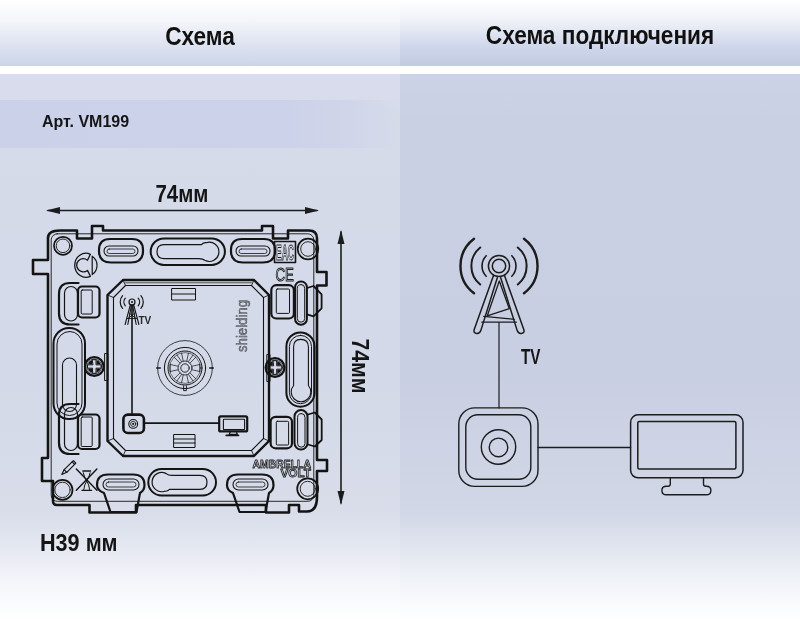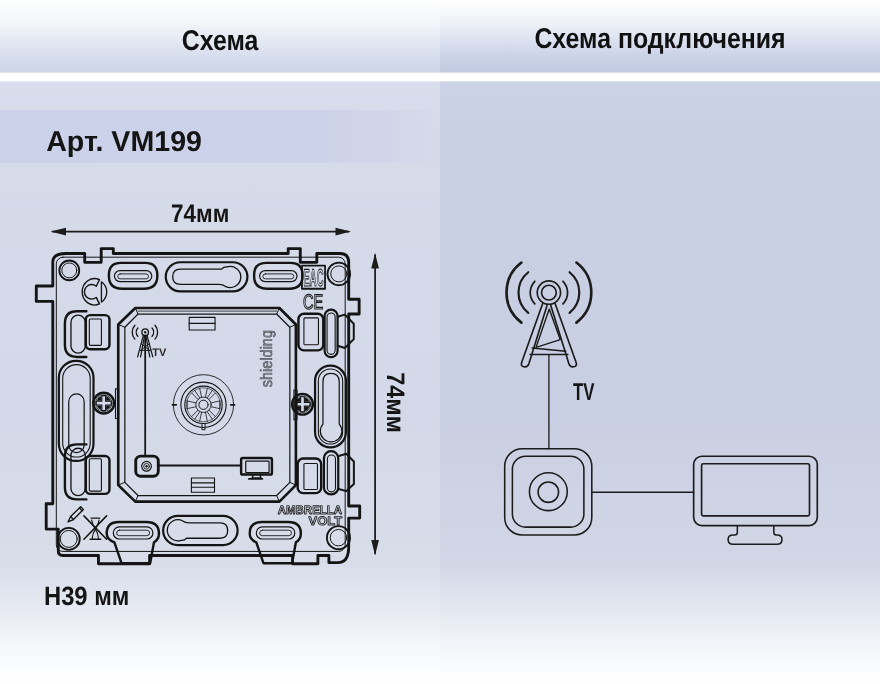--- a/index.html
+++ b/index.html
@@ -24,21 +24,21 @@
 
 <div class="abs" style="left:0;top:74px;width:400px;height:548px;
   background:linear-gradient(180deg,#dadded 0%,#d6dbea 8%,#d3d9e8 55%,#d9ddea 80%,#e3e7f0 86%,#f2f4f9 92%,#fbfcfd 97%,#ffffff 100%);"></div>
 
 <div class="abs" style="left:400px;top:74px;width:400px;height:548px;
   background:linear-gradient(180deg,#cdd3e6 0%,#cad0e4 8%,#c9cfe2 55%,#d2d7e7 80%,#dfe4ee 86%,#eff2f7 92%,#fafbfd 97%,#ffffff 100%);"></div>
 
 <div class="abs" style="left:0;top:100px;width:398px;height:48px;
   background:linear-gradient(90deg,#cbd1e8 0%,#ccd2e9 72%,#d0d5e9 88%,rgba(211,217,233,0) 100%);"></div>
 
-<div class="abs" style="left:42px;top:113px;font-size:26px;font-weight:bold;color:#151515;">Арт. VM199</div>
+<div class="abs" style="left:42px;top:113px;font-size:16px;font-weight:bold;color:#151515;">Арт. VM199</div>
 
 <div class="abs" style="left:40px;top:529px;font-size:24px;font-weight:bold;color:#151515;transform:scaleX(0.9);transform-origin:left;">H39 мм</div>
 
 <svg class="abs" style="left:0;top:0;" width="800" height="622" viewBox="0 0 800 622" fill="none" stroke-linecap="round" stroke-linejoin="round">
   <g stroke="#1c1c1c">
 
     <g>
       <line x1="48" y1="210.5" x2="317" y2="210.5" stroke-width="1.6"></line>
       <path d="M46,210.5 L60,207 L60,214 Z" fill="#1c1c1c" stroke="none"></path>
       <path d="M319,210.5 L305,207 L305,214 Z" fill="#1c1c1c" stroke="none"></path>

